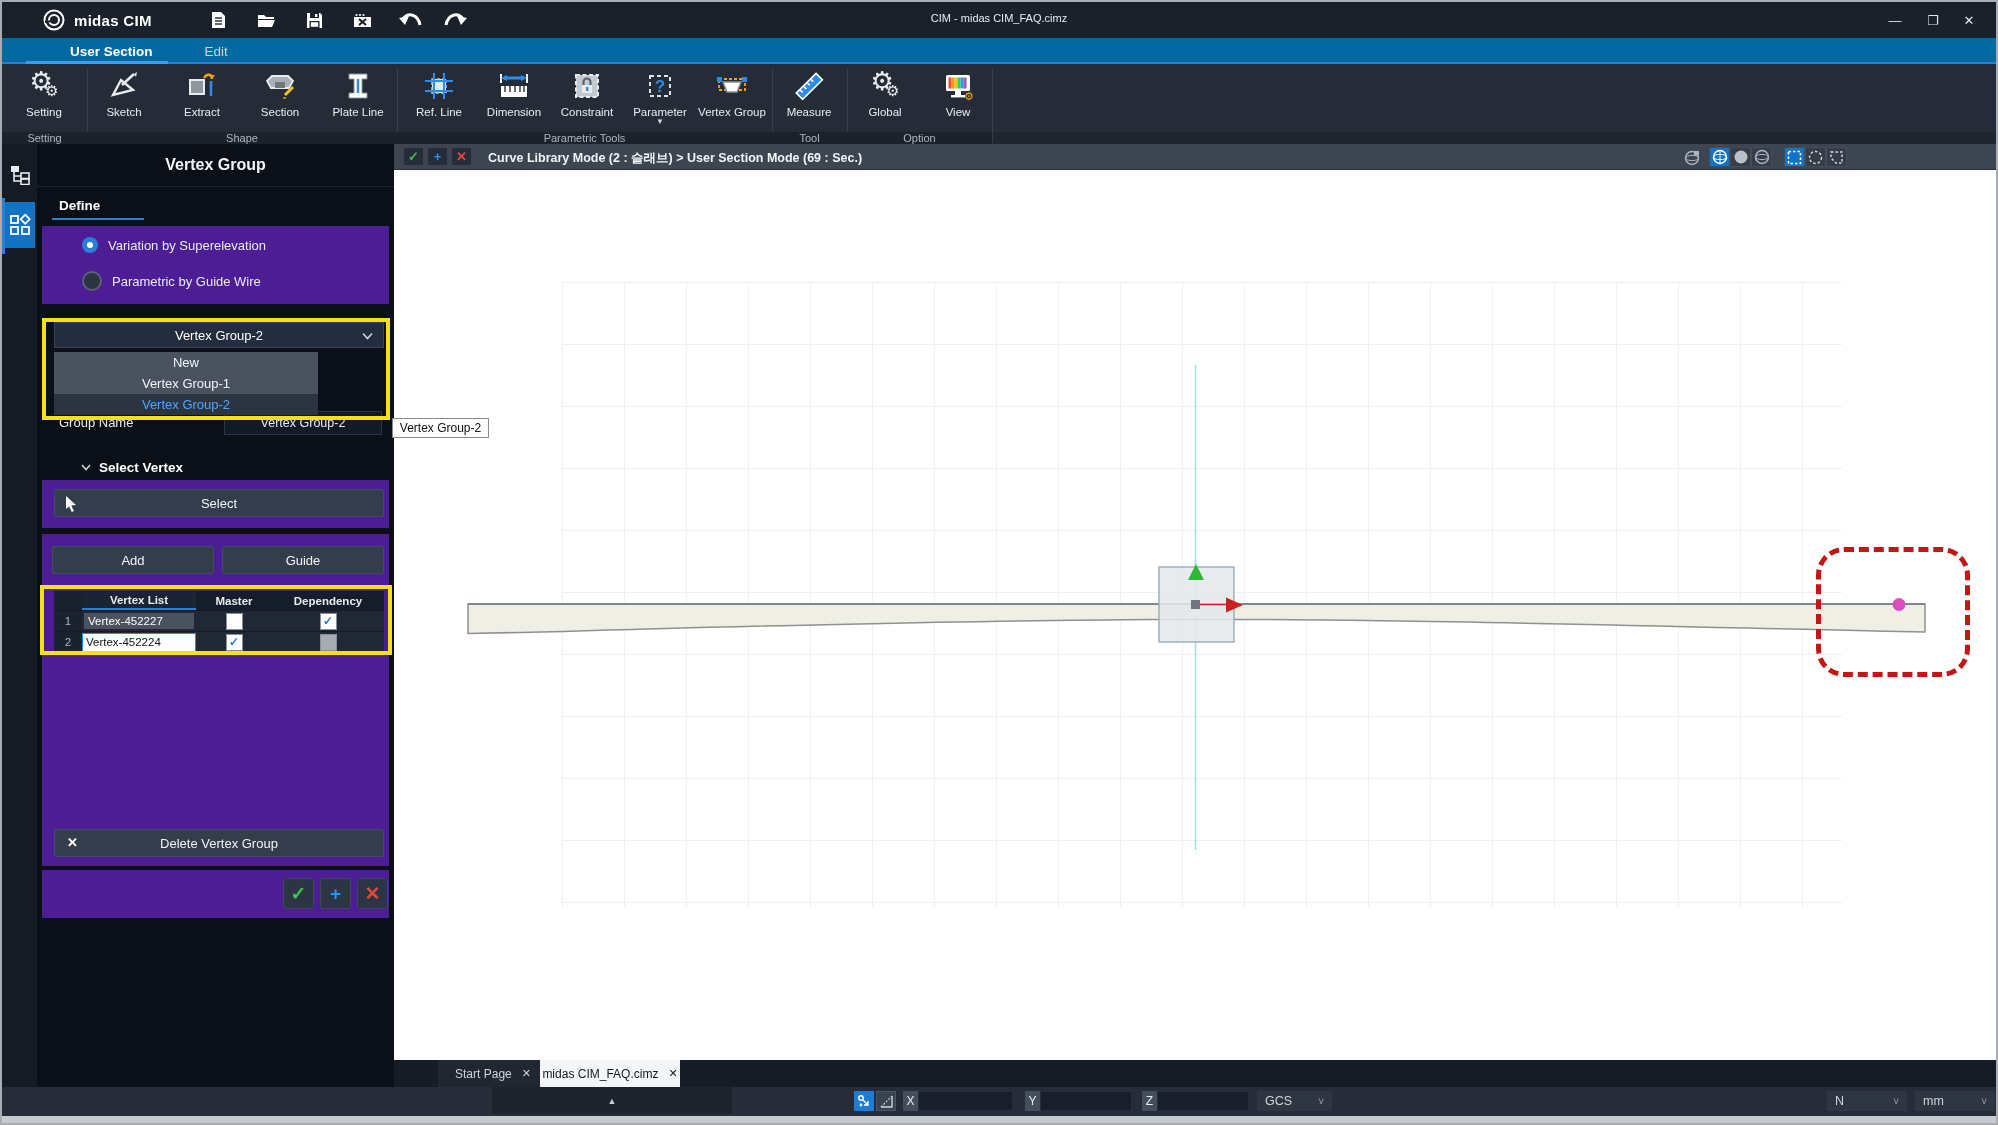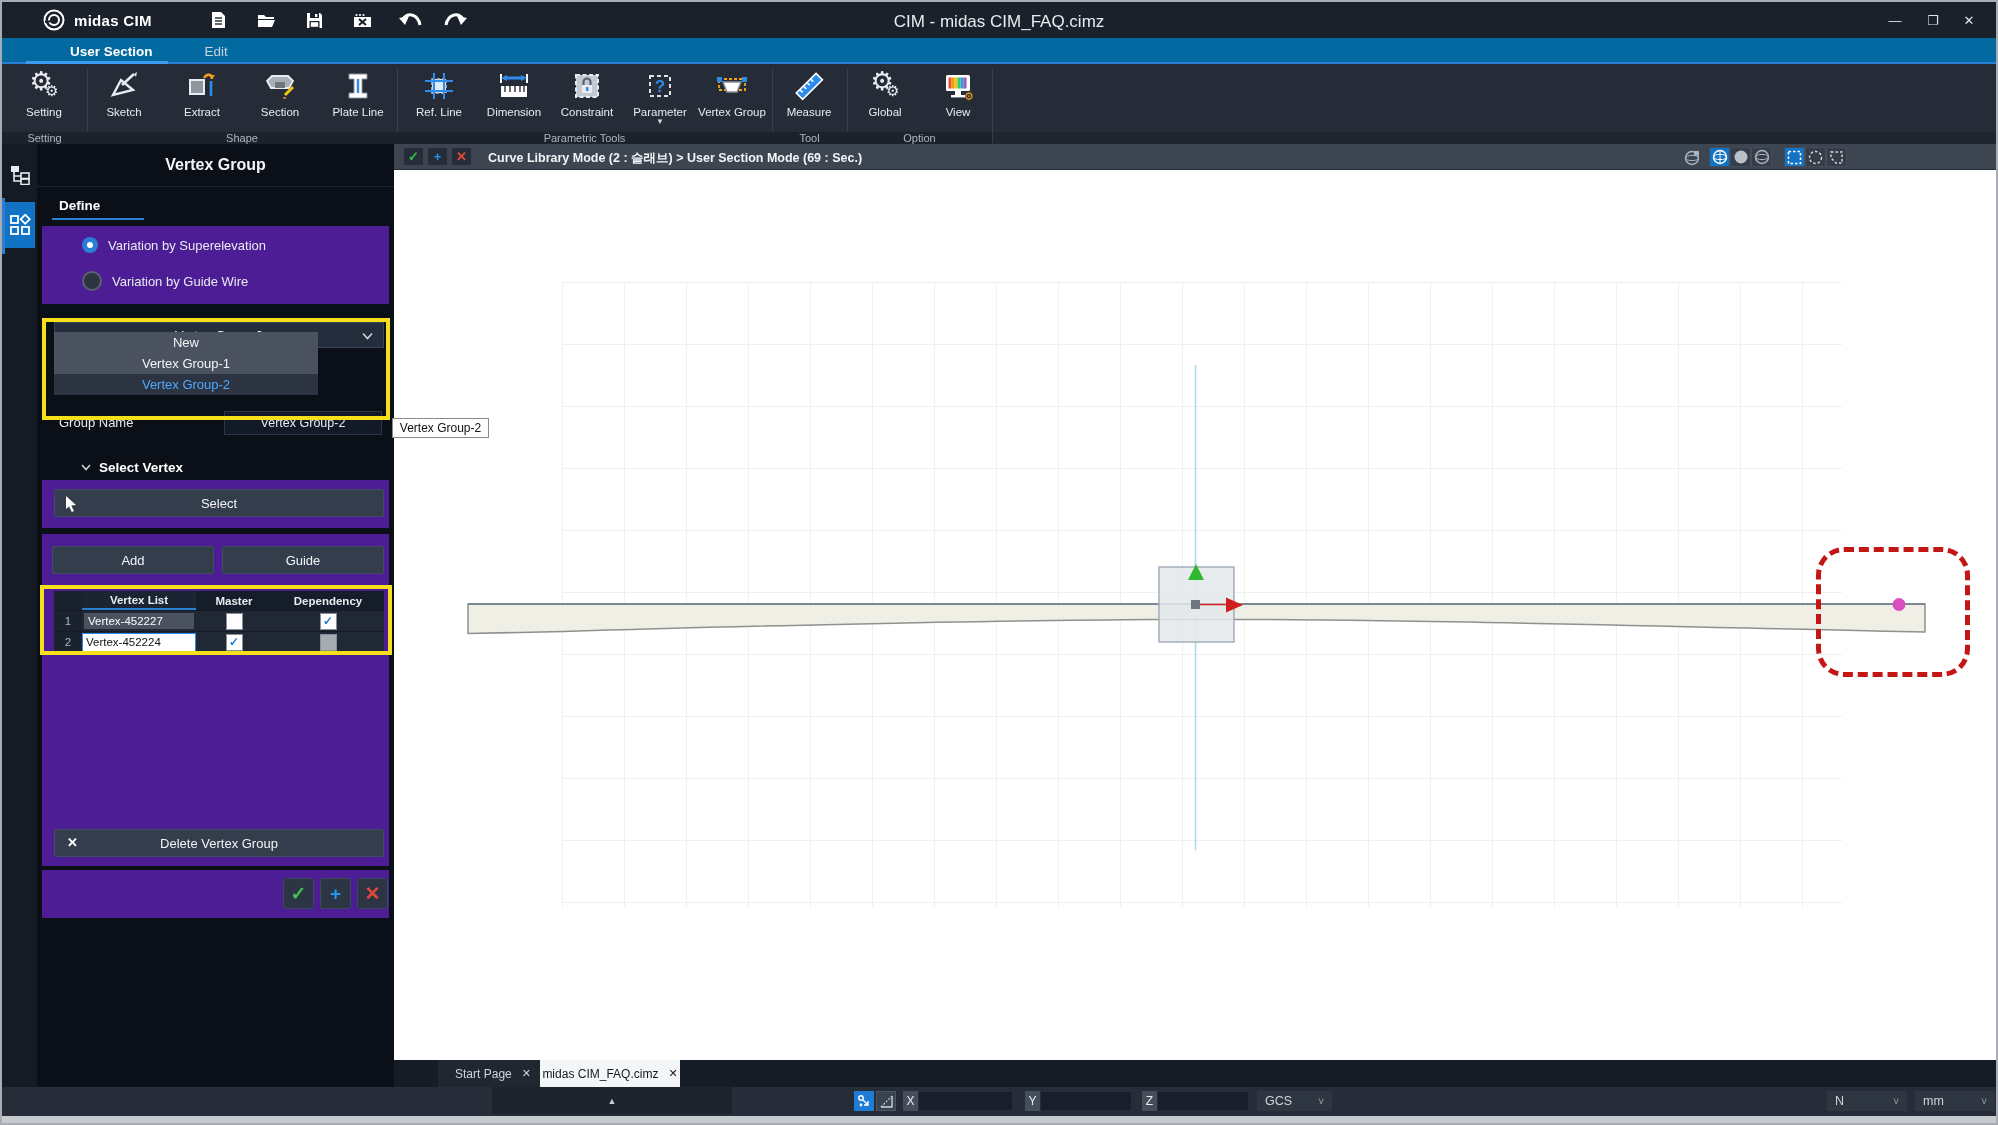--- a/index.html
+++ b/index.html
@@ -7,21 +7,21 @@
         font-family:"Liberation Sans",sans-serif;overflow:hidden;
         border:2px solid #a9adb3;box-sizing:border-box;color:#e8ebef;}
   .abs{position:absolute;box-sizing:border-box;}
   .flex{display:flex;align-items:center;padding-left:32px;}
   .ctr{display:flex;align-items:center;justify-content:center;}
 
   
   .titlebar{left:0;top:0;width:100%;height:36px;background:#1b212b;}
   .appname{font-weight:bold;font-size:15px;color:#fff;letter-spacing:.3px;}
   .tb-btn{width:30px;height:26px;color:#fff;}
-  .wintitle{font-size:17px;color:#e8ebef;}
+  .wintitle{font-size:11px;color:#e8ebef;}
   .winctl{width:30px;height:22px;color:#dfe3e8;font-size:13px;}
 
   
   .tabrow{left:0;top:36px;width:100%;height:26px;background:#0369a1;}
   .rtab{font-size:13.5px;color:#cdd3db;padding:0 14px;height:26px;display:flex;align-items:center;}
   .rtab.active{color:#fff;font-weight:bold;}
   .blueline{left:0;top:60px;width:100%;height:2px;background:#2a7fd4;}
   .activeline{left:24px;top:59px;width:142px;height:3px;background:#3d9bf0;}
   .ribbon{left:0;top:62px;width:100%;height:68px;background:#262c37;}
   .grpstrip{left:0;top:130px;width:990px;height:13px;background:#1c222b;}
@@ -370,31 +370,31 @@
     <div class="abs ptab" style="left:22px;top:54px">Define</div>
     <div class="abs" style="left:15px;top:74px;width:92px;height:2px;background:#2a7fd4"></div>
 
     <div class="card" style="top:82px;height:78px">
       <div class="abs flex" style="left:8px;top:11px">
         <span class="radio sel"></span>
         <span class="radiolbl">Variation by Superelevation</span>
       </div>
       <div class="abs flex" style="left:8px;top:45px">
         <span class="radio un"></span>
-        <span class="radiolbl">Variation by Guide Wire</span>
+        <span class="radiolbl">Parametric by Guide Wire</span>
       </div>
     </div>
 
     <div class="abs ctr ddbtn" style="left:17px;top:178px;width:330px;height:26px">
       <span>Vertex Group-2</span>
       <svg class="abs" style="right:10px;top:9px" width="11" height="8" viewBox="0 0 11 8">
           <polyline points="1,1.5 5.5,6.5 10,1.5" fill="none" stroke="#cfd4db" stroke-width="1.6"></polyline>
         </svg>
     </div>
-    <div class="abs ddlist" style="left:17px;top:188px;width:264px">
+    <div class="abs ddlist" style="left:17px;top:208px;width:264px">
       <div class="ddrow">New</div>
       <div class="ddrow">Vertex Group-1</div>
       <div class="ddrow sel">Vertex Group-2</div>
     </div>
 
     <div class="abs" style="left:22px;top:271px;font-size:13px;color:#e8ebef">Group Name</div>
     <div class="abs ctr fieldbox" style="left:187px;top:267px;width:158px;height:24px">
       <span>Vertex Group-2</span>
     </div>
 

